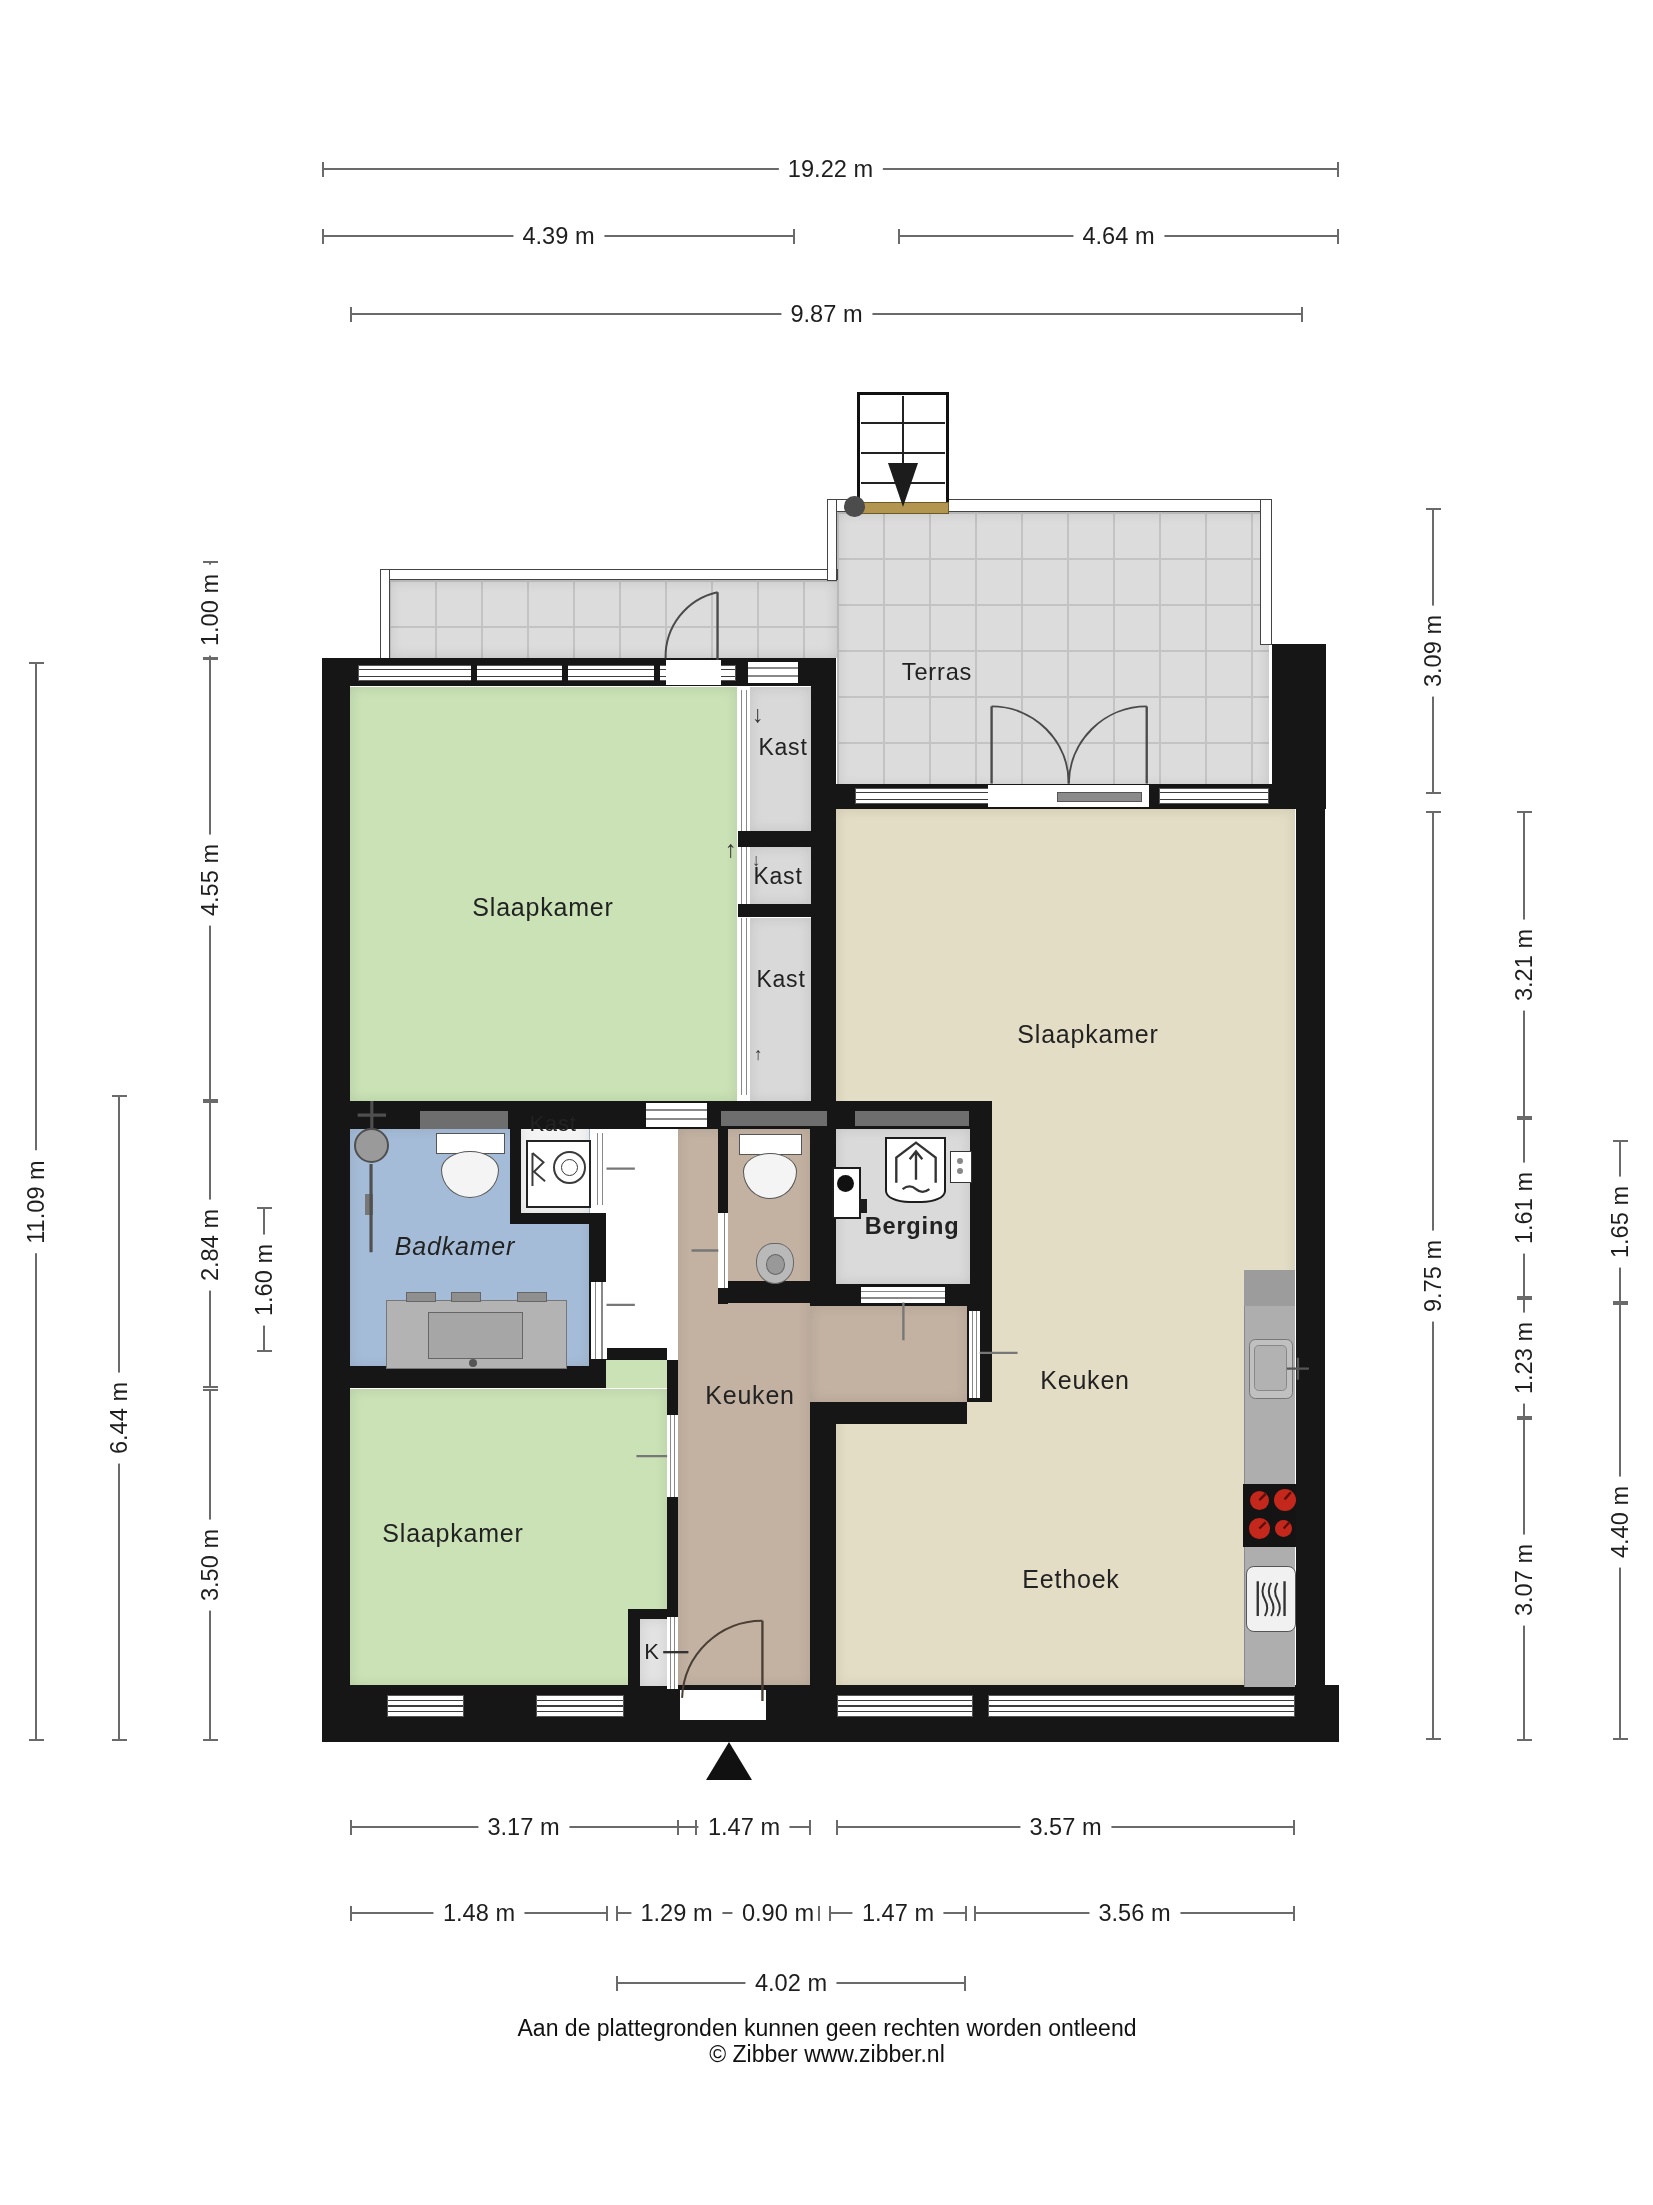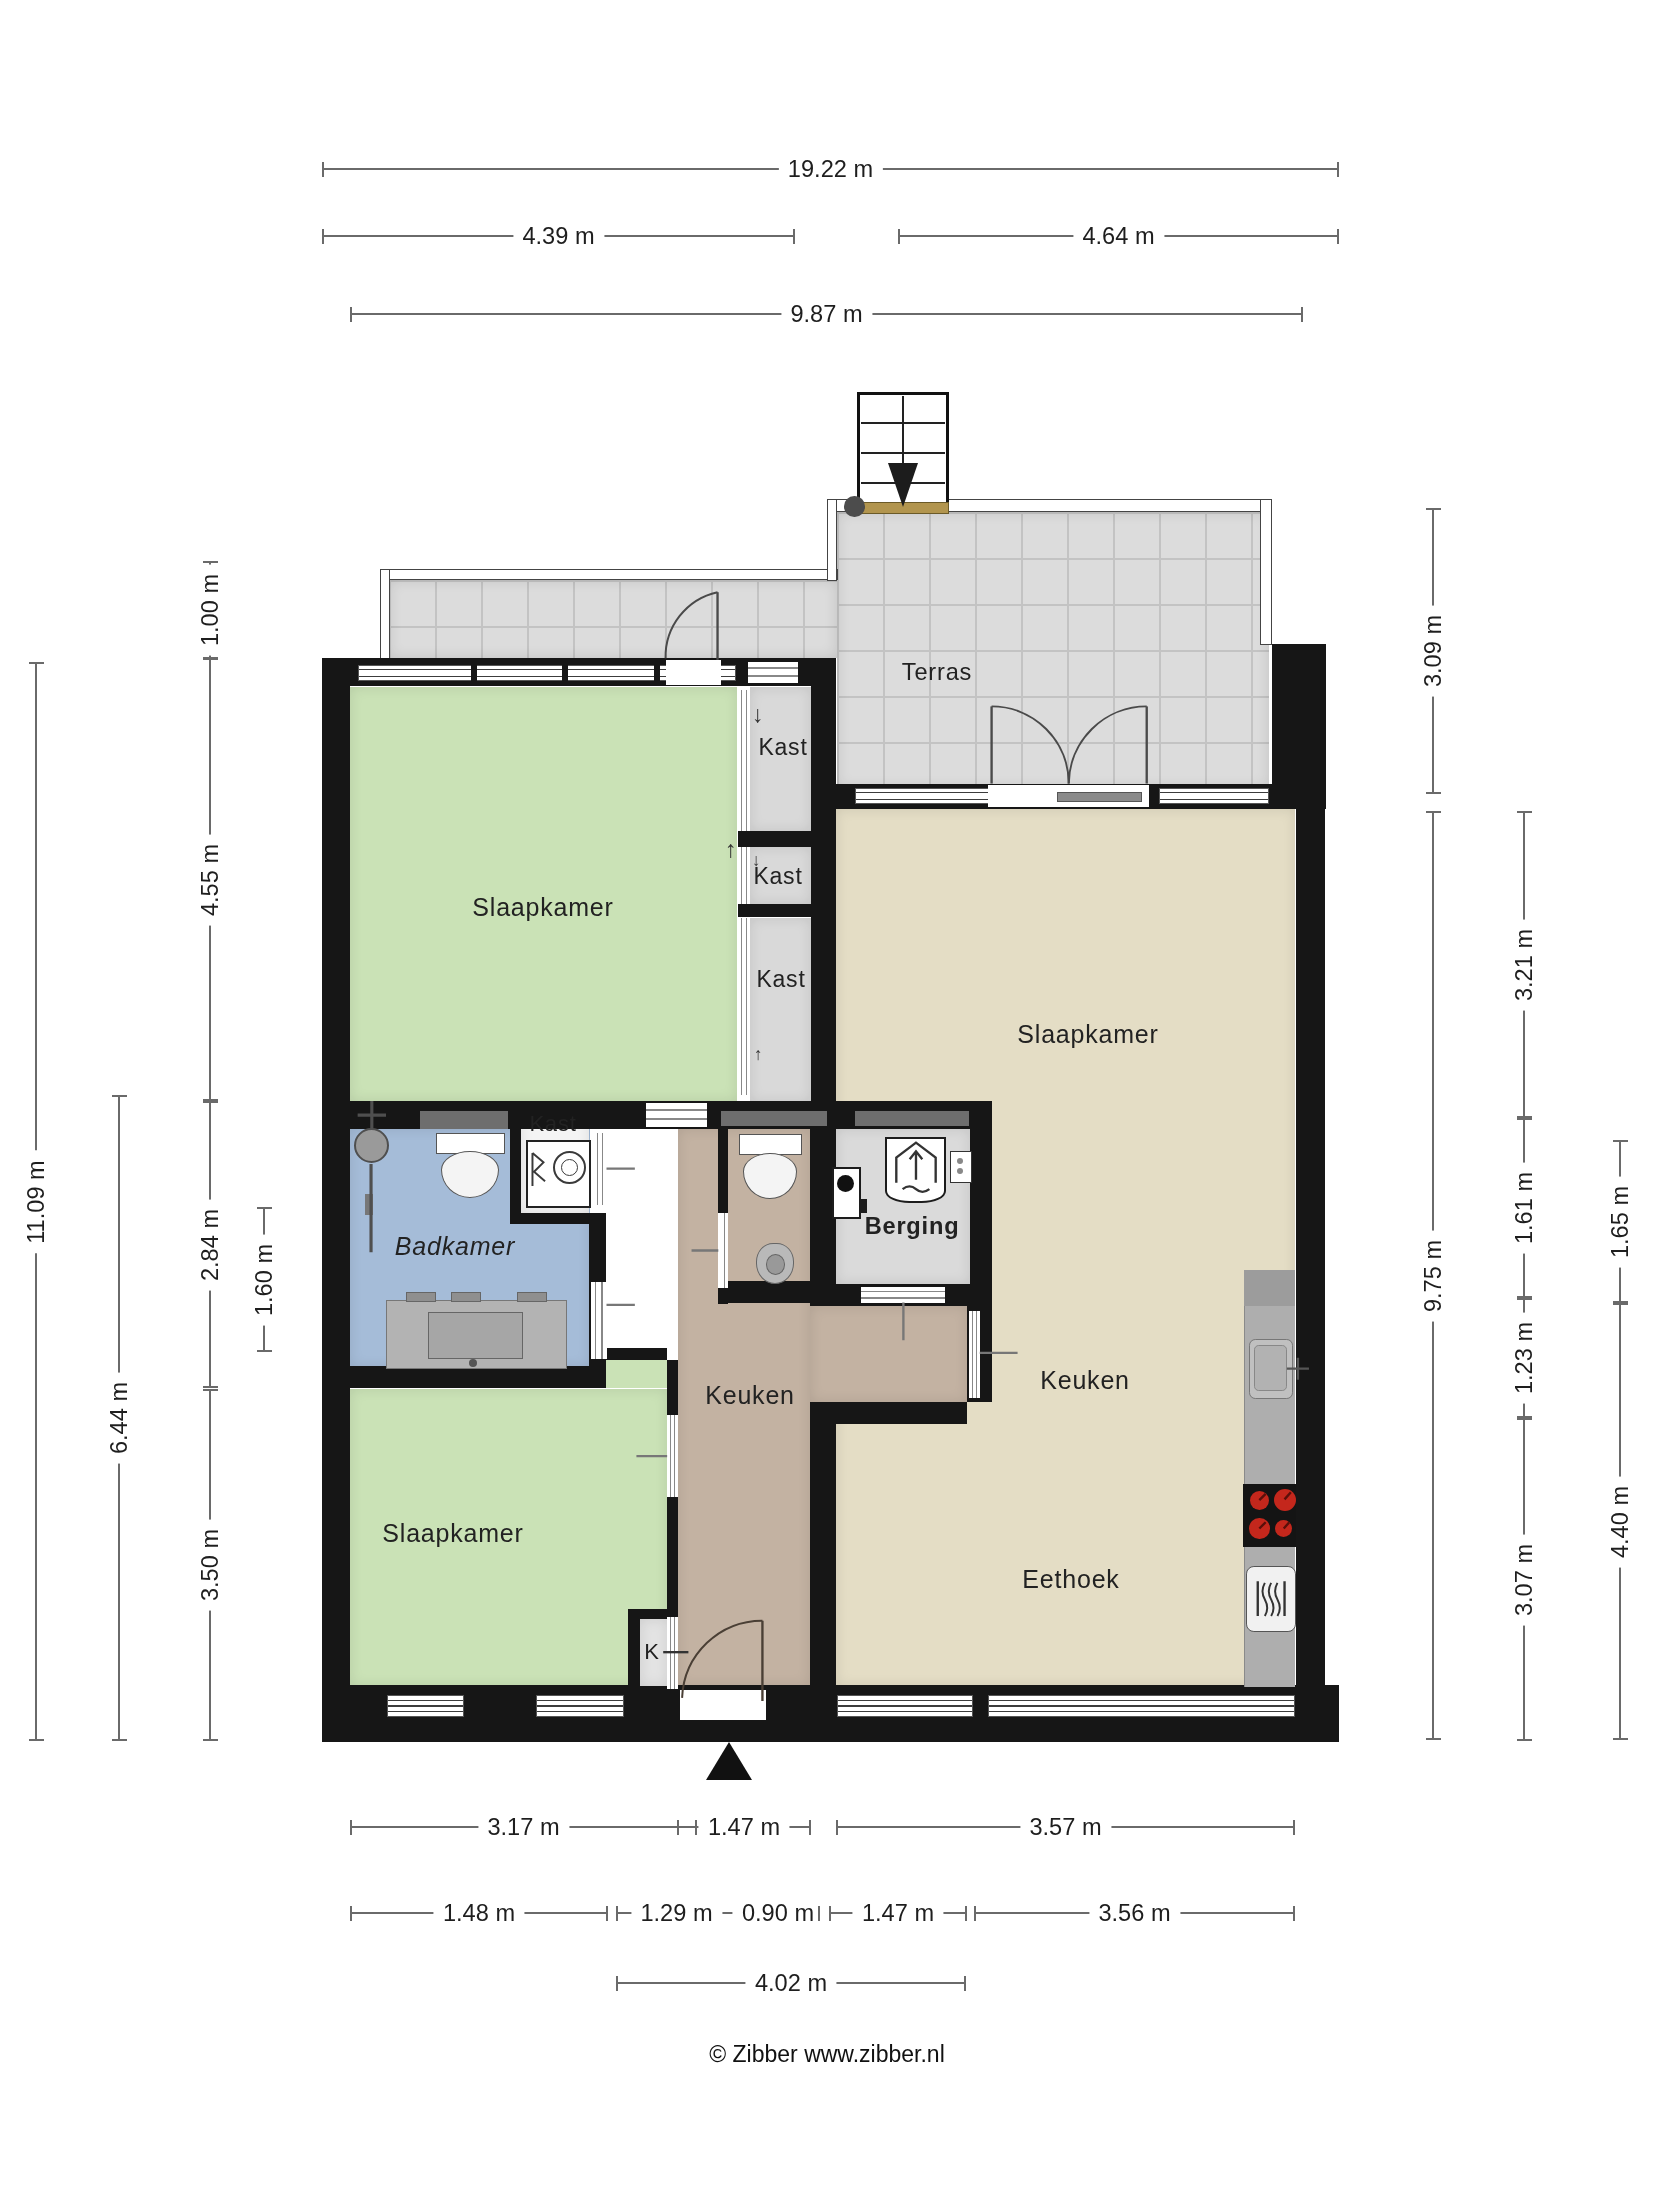--- a/index.html
+++ b/index.html
@@ -310,15 +310,16 @@
   <div class="dim-h" style="left:829px;top:1912px;width:138px;">
       <span class="lbl">1.47 m</span>
     </div>
   <div class="dim-h" style="left:974px;top:1912px;width:321px;">
       <span class="lbl">3.56 m</span>
     </div>
   <div class="dim-h" style="left:616px;top:1982px;width:350px;">
       <span class="lbl">4.02 m</span>
     </div>
 
+  <div class="footer" style="top:2015px;">Aan de plattegronden kunnen geen rechten worden ontleend</div>
   <div class="footer" style="top:2041px;">© Zibber www.zibber.nl</div>
 </div>
 
 
 </body></html>

